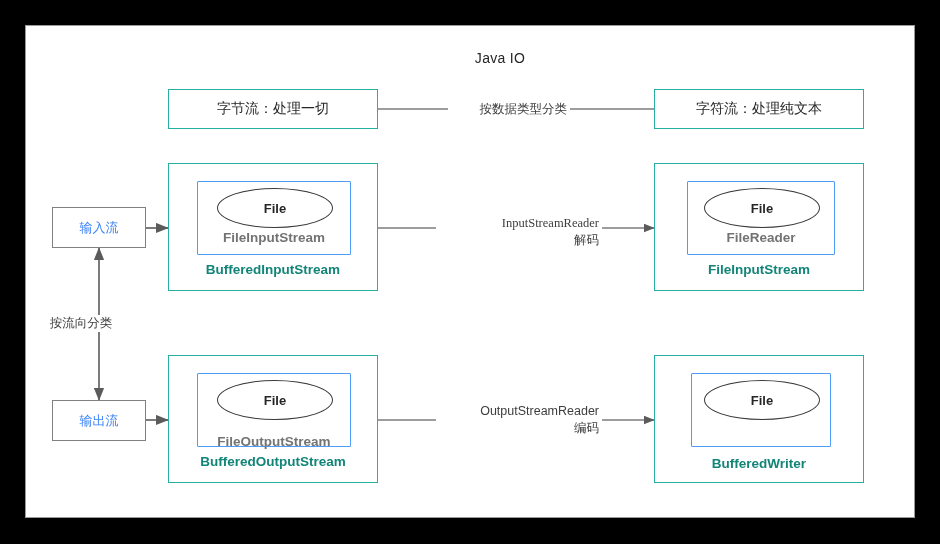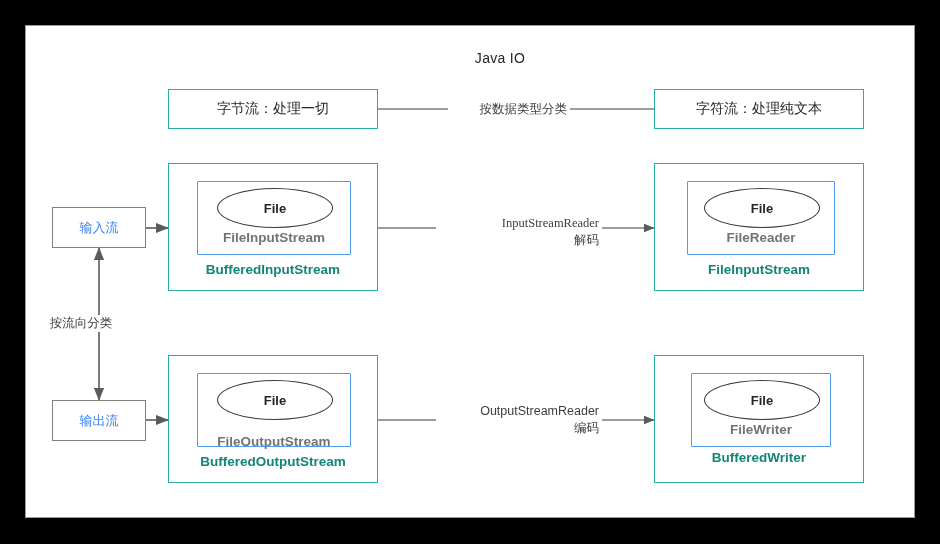--- a/index.html
+++ b/index.html
@@ -215,23 +215,22 @@
       <div class="inner-label" style="top:48px;margin-top:12px;">FileOutputStream</div>
     </div>
     <div class="group-label" style="top:98px;">BufferedOutputStream</div>
   </div>
 
   <div class="node group-box" id="bw-group">
     <div class="inner-box" style="left:36px; top:17px; width:138px; height:72px;">
       <div class="ellipse" style="left:12px; top:6px; width:114px; height:38px;">
         <span>File</span>
       </div>
-      <div class="inner-label" style="top:48px;">FileWriter</div>
-    </div>
-    <div class="group-label" style="top:94px;">BufferedWriter</div>
+    </div>
+    <div class="group-label" style="top:100px;">BufferedWriter</div>
   </div>
 
   <div class="edge-label" style="left:436px; top:215px; width:160px;font-family:Liberation Serif, serif;">
     <div class="mono-en">InputStreamReader</div>
     <div>解码</div>
   </div>
 
   <div class="edge-label" style="left:436px; top:403px; width:160px;">
     <div class="mono-en">OutputStreamReader</div>
     <div>编码</div>

